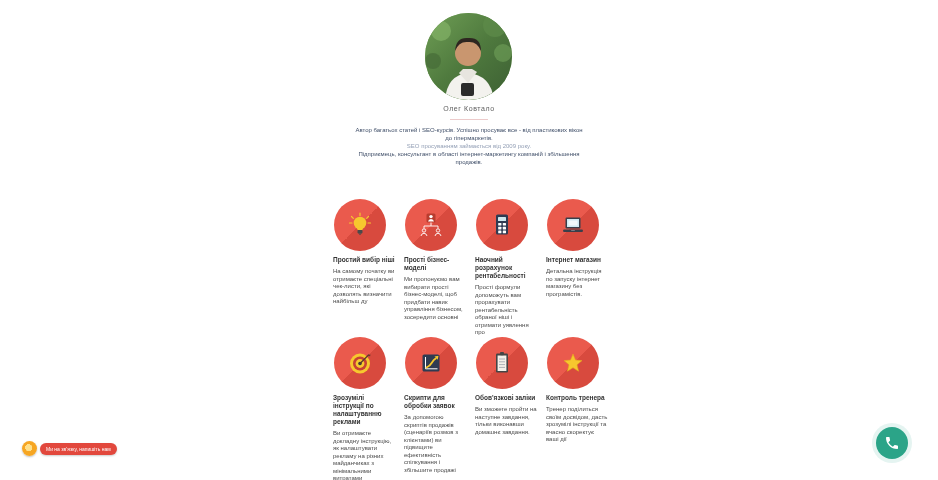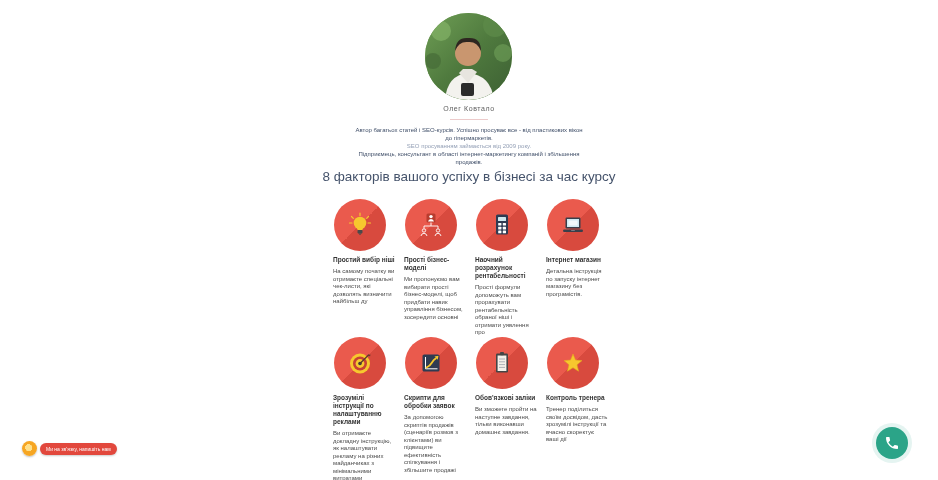--- a/index.html
+++ b/index.html
@@ -80,21 +80,20 @@
 
   <div class="name">Олег Ковтало</div>
   <div class="name-divider"></div>
 
   <div class="bio">
     <div>Автор багатьох статей і SEO-курсів. Успішно просуває все - від пластикових вікон до гіпермаркетів.</div>
     <div class="line2">SEO просуванням займається від 2009 року.</div>
     <div>Підприємець, консультант в області інтернет-маркетингу компаній і збільшення продажів.</div>
   </div>
 
-  <div class="heading">8 факторів вашого успіху в бізнесі за час курсу</div>
 
   <div class="grid">
 
     <div class="cell">
       <div class="circle">
         <svg width="28" height="28" viewBox="0 0 28 28">
           <g stroke="#f7c82e" stroke-width="1.2" stroke-linecap="round">
             <line x1="14" y1="2" x2="14" y2="4.5"></line>
               <line x1="5.5" y1="5.5" x2="7.3" y2="7.3"></line>
             <line x1="22.5" y1="5.5" x2="20.7" y2="7.3"></line>

